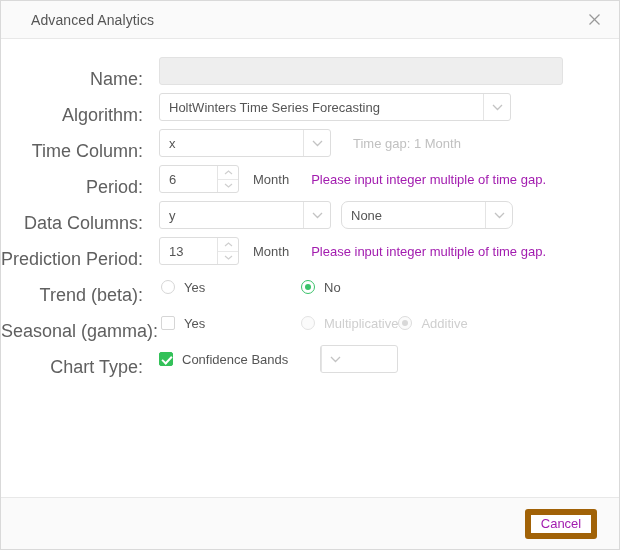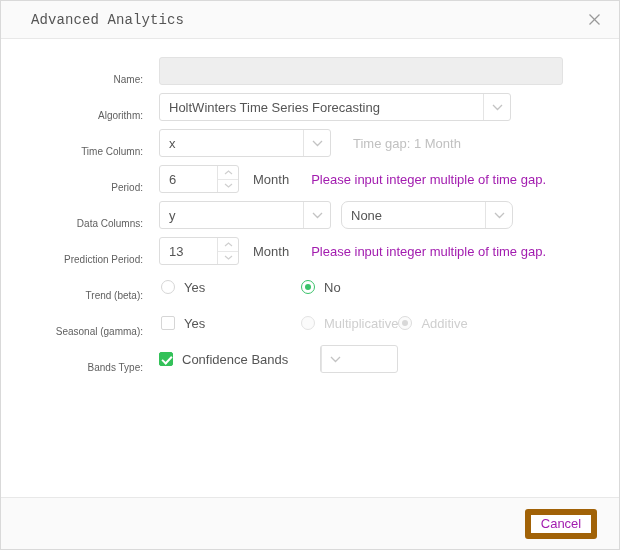--- a/index.html
+++ b/index.html
@@ -30,21 +30,20 @@
   
   .dialog-header {
     height: 38px;
     flex: 0 0 38px;
     background: #fafafa;
     border-bottom: 1px solid #e8e8e8;
     display: flex;
     align-items: center;
     padding: 0 14px 0 30px;
     box-sizing: border-box;
-    font-family: Liberation Mono, monospace;
   }
   .dialog-title {
     font-size: 14px;
     color: #555555;
     letter-spacing: .1px;
     flex: 1 1 auto;
   }
   .close-btn {
     width: 22px;
     height: 22px;
@@ -68,21 +67,21 @@
     display: flex;
     align-items: center;
     height: 36px;
     padding-left: 0;
   }
   .form-label {
     width: 158px;
     text-align: right;
     padding-right: 16px;
     box-sizing: border-box;
-    font-size: 10px;
+    font-size: 18px;
     color: #606060;
     white-space: nowrap;
     margin-top: 16px;
   }
   .field-area {
     display: flex;
     align-items: center;
     flex: 1 1 auto;
   }
 
@@ -469,21 +468,21 @@
           <span class="radio-label">Multiplicative</span>
         </div>
         <div class="radio-opt opt-col-2 disabled">
           <span class="radio-mark checked"></span>
           <span class="radio-label">Additive</span>
         </div>
       </div>
     </div>
 
     <div class="form-row">
-      <div class="form-label">Bands Type:</div>
+      <div class="form-label">Chart Type:</div>
       <div class="field-area">
         <div class="check-opt">
           <span class="check-mark checked"></span>
           <span class="check-label">Confidence Bands</span>
         </div>
         <div class="select select-conf">
           <div class="sel-value">95%</div>
           <div class="sel-arrow">
             <svg width="11" height="7" viewBox="0 0 11 7" aria-hidden="true">
               <polyline points="1,1 5.5,5.5 10,1" fill="none" stroke="#c3c3c3" stroke-width="1.3"></polyline>

